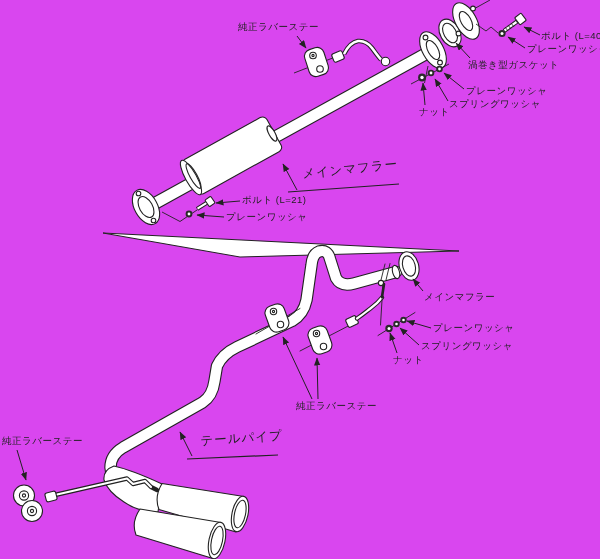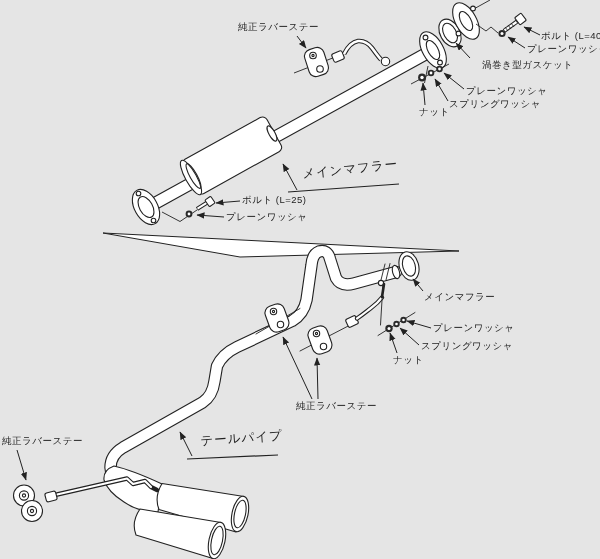--- a/index.html
+++ b/index.html
@@ -1,16 +1,16 @@
 <!DOCTYPE html>
 <html><head>
 <meta charset="utf-8">
 <style>
   html,body{margin:0;padding:0;background:#fff;}
-  #stage{position:relative;width:600px;height:559px;background:#e5e5e5;overflow:hidden;
+  #stage{position:relative;width:600px;height:559px;background:#d946ef;overflow:hidden;
          font-family:"Liberation Sans","DejaVu Sans",sans-serif;color:#222;}
   #art{position:absolute;left:0;top:0;}
   .lbl{position:absolute;font-size:9.5px;line-height:10px;white-space:nowrap;color:#222;
        letter-spacing:0.5px;}
   .lbl.big{font-size:12.5px;line-height:13px;letter-spacing:1px;}
   .rot-6{transform:rotate(-6deg);transform-origin:left bottom;}
   .rot-4{transform:rotate(-4deg);transform-origin:left bottom;}
 </style>
 </head>
 <body>
@@ -200,26 +200,26 @@
     <line x1="318" y1="399" x2="317" y2="358" marker-end="url(#ah)"></line>
     <line x1="192" y1="456" x2="180" y2="432" marker-end="url(#ah)"></line>
     <line x1="187" y1="459" x2="278" y2="455" stroke-width="1.2"></line>
     <line x1="17" y1="450" x2="26" y2="480" marker-end="url(#ah)"></line>
   </g>
 </svg>
 
 <div class="lbl" style="left:238px;top:22px">純正ラバーステー</div>
 <div class="lbl" style="left:541px;top:31px">ボルト (L=40)</div>
 <div class="lbl" style="left:527px;top:44px">プレーンワッシャ</div>
-<div class="lbl" style="left:482px;top:60px">渦巻き型ガスケット</div>
+<div class="lbl" style="left:468px;top:60px">渦巻き型ガスケット</div>
 <div class="lbl" style="left:466px;top:86px">プレーンワッシャ</div>
 <div class="lbl" style="left:449px;top:99px">スプリングワッシャ</div>
 <div class="lbl" style="left:419px;top:107px">ナット</div>
 <div class="lbl big rot-6" style="left:303px;top:168px">メインマフラー</div>
-<div class="lbl" style="left:242px;top:195px">ボルト (L=25)</div>
+<div class="lbl" style="left:242px;top:195px">ボルト (L=21)</div>
 <div class="lbl" style="left:226px;top:212px">プレーンワッシャ</div>
 <div class="lbl" style="left:424px;top:292px">メインマフラー</div>
 <div class="lbl" style="left:433px;top:323px">プレーンワッシャ</div>
 <div class="lbl" style="left:421px;top:341px">スプリングワッシャ</div>
 <div class="lbl" style="left:393px;top:355px">ナット</div>
 <div class="lbl" style="left:296px;top:401px">純正ラバーステー</div>
 <div class="lbl big rot-4" style="left:201px;top:435px">テールパイプ</div>
 <div class="lbl" style="left:2px;top:436px">純正ラバーステー</div>
 
 </div>

